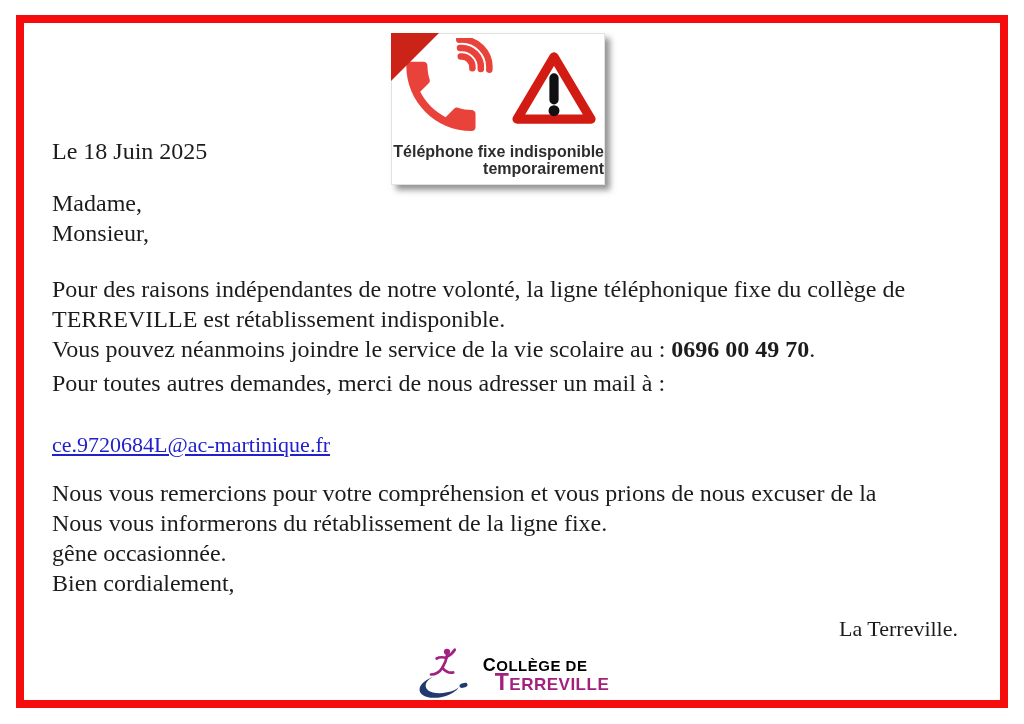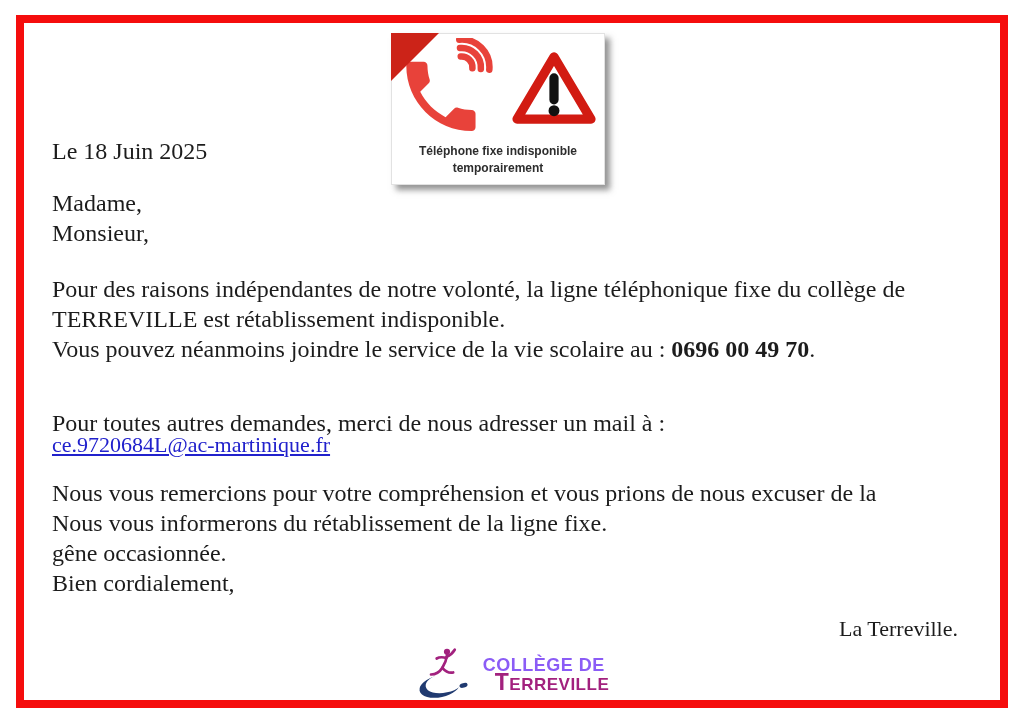--- a/index.html
+++ b/index.html
@@ -19,48 +19,48 @@
     font-family:"Liberation Sans", sans-serif;
   }
   .ribbon{
     position:absolute;left:-1px;top:-1px;width:0;height:0;
     border-top:48px solid #cc2318;border-right:48px solid transparent;
   }
   .banner-icons{position:absolute;left:0;top:0;width:100%;height:108px;}
   .phone-svg{position:absolute;left:2px;top:4px;}
   .triangle-svg{position:absolute;right:8px;top:16px;}
   .banner-title{
-    position:absolute;left:0;right:0;bottom:7px;text-align:center;
-    font-weight:bold;font-size:12px;line-height:17px;color:#2d2d2d;
+    position:absolute;left:0;right:0;bottom:7px;text-align:right;
+    font-weight:bold;font-size:16px;line-height:17px;color:#2d2d2d;
   }
   
   .txt{position:absolute;left:52px;font-size:24px;line-height:30px;white-space:nowrap;}
   .date{top:136px;}
   .salutations{top:188px;}
   .para1{top:274px;}
-  .mail-request{top:408px;}
+  .mail-request{top:368px;}
   .email-link{
     position:absolute;left:52px;top:432px;font-size:22px;
     color:#2121cc;text-decoration:underline;white-space:nowrap;cursor:pointer;
   }
   .closing{top:478px;}
   .signature{
     position:absolute;right:66px;top:616px;font-size:22px;white-space:nowrap;
   }
   b.phone-number{font-weight:bold;}
   
   .logo{
     position:absolute;left:0;right:0;top:645px;height:62px;
     display:flex;justify-content:center;align-items:center;gap:4px;
     font-family:"Liberation Sans", sans-serif;
   }
   .logo-mark{flex:0 0 auto;margin-top:-4px;}
   .logo-text{display:flex;flex-direction:column;}
   .logo-l1{
-    color:#8b5cf6;font-weight:bold;font-size:18px;letter-spacing:0.5px;
+    color:#000000;font-weight:bold;font-size:15px;letter-spacing:0.5px;
     text-transform:uppercase;line-height:15px;
   }
   .logo-l1::first-letter{font-size:18px;}
   .logo-l2{
     color:#a2217e;font-weight:bold;font-size:17px;letter-spacing:0.5px;
     text-transform:uppercase;line-height:19px;margin-left:12px;
   }
   .logo-l2::first-letter{font-size:23px;}
 </style>
 </head>

